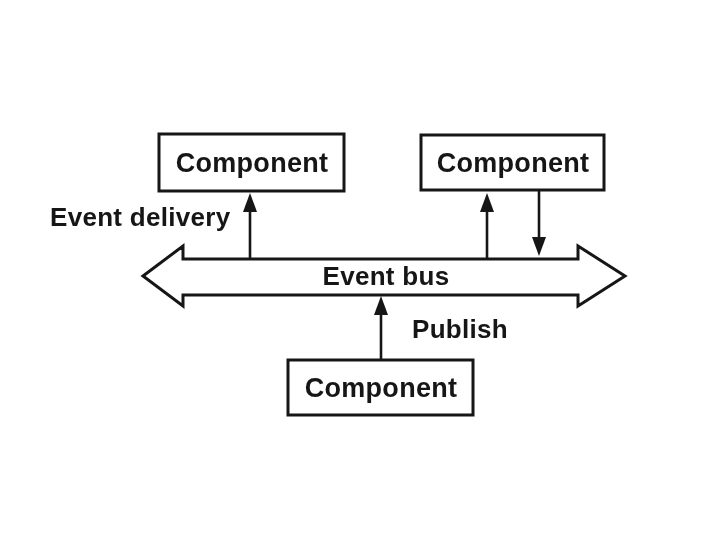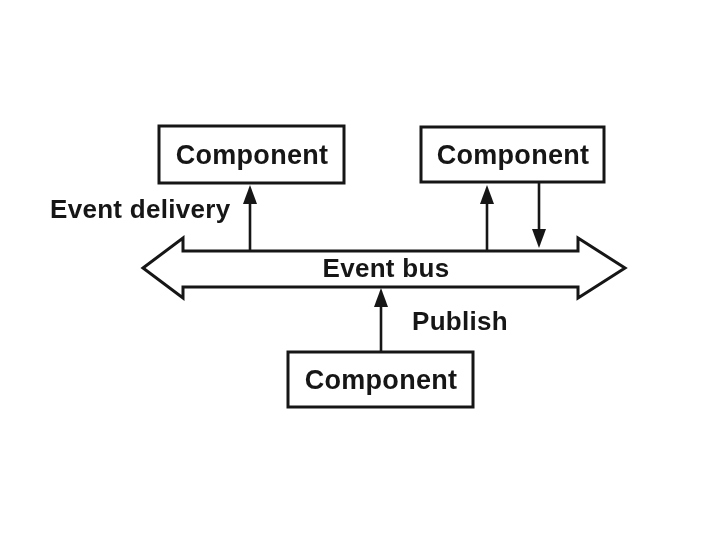--- a/index.html
+++ b/index.html
@@ -6,20 +6,21 @@
     margin: 0;
     padding: 0;
     background: #ffffff;
   }
   .stage {
     position: relative;
     width: 720px;
     height: 432px;
     background: var(--paper, #ffffff);
     overflow: hidden;
+    margin-top: 8px;
   }
   .shape {
     fill: var(--paper, #ffffff);
     stroke: var(--ink, #161616);
     stroke-width: 3;
     stroke-linejoin: miter;
   }
   .conn {
     stroke: var(--ink, #161616);
     stroke-width: 2.6;

